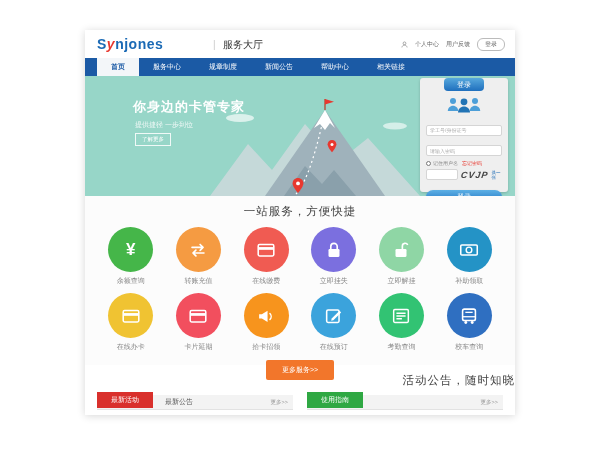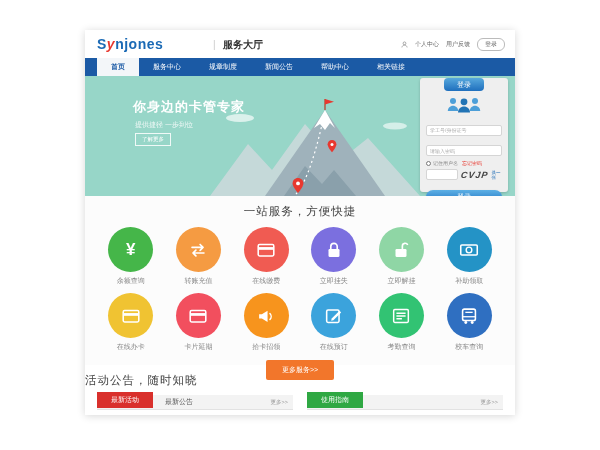--- a/index.html
+++ b/index.html
@@ -7,21 +7,21 @@
               font-family:"Liberation Sans","DejaVu Sans",sans-serif; }
   #page { position:absolute; left:85px; top:30px; width:430px; height:385px;
           background:#701a75; box-shadow:0 1px 8px rgba(0,0,0,.16); }
 
   
   .hdr { position:relative; height:28px; background:#fff; }
   .logo { position:absolute; left:12px; top:6px; font-size:14px; font-weight:bold;
           color:#1b6ab5; letter-spacing:.5px; }
   .logo .accent { color:#e8382f; font-style:italic; }
   .logo-div { position:absolute; left:128px; top:9px; color:#ccc; font-size:10px; }
-  .logo-suffix { position:absolute; left:138px; top:8px; font-size:10px; color:#333; font-weight:bold;text-align:center; }
+  .logo-suffix { position:absolute; left:138px; top:8px; font-size:10px; color:#333; font-weight:normal;text-align:center; }
   .hdr-right { position:absolute; right:10px; top:8px; display:flex; align-items:center; gap:7px; }
   .hdr-link { font-size:6px; color:#666; text-decoration:none; cursor:pointer; }
   .hdr-btn { font-size:6px; color:#555; border:1px solid #bbb; border-radius:6px;
              padding:1px 7px; background:#fff; cursor:pointer; }
   .person-ico { width:7px; height:7px; }
 
   
   .nav { height:18px; display:flex; align-items:stretch; padding-left:12px; }
   .nav a { font-size:7px; color:#fff; text-decoration:none; display:flex;
            align-items:center; padding:0 14px; }
@@ -67,21 +67,21 @@
   .grid { display:grid; grid-template-columns:repeat(6,1fr); padding:8px 12px 0; row-gap:7px; }
   .svc { display:flex; flex-direction:column; align-items:center; cursor:pointer; }
   .circle { width:45px; height:45px; border-radius:50%; display:flex;
             align-items:center; justify-content:center; }
   .glyph { color:#fff; font-size:17px; font-weight:bold; line-height:1; }
   .svc-label { font-size:7px; color:#888; margin-top:4px; }
   .more-btn { margin-top:8px; background:#f2762b; color:#fff; border:none;
               font-size:7px; padding:5px 16px; border-radius:2px; cursor:pointer; }
 
   
-  .announce { height:50px; background:#fff; }
+  .announce { height:50px; background:#fff;text-align:right; }
   .panels { display:flex; justify-content:space-between; padding:0 12px; margin-top:7px; }
   .panel { width:196px; }
   .panel-head { position:relative; height:15px; background:#f3f3f3;
                 border-bottom:1px solid #e2e2e2; display:flex; align-items:center; }
   .ribbon { position:relative; top:-2px; height:16px; min-width:56px; color:#fff;
             font-size:7px; display:flex; align-items:center; justify-content:center;
             padding:0 6px; cursor:pointer; }
   .ribbon:after { content:""; position:absolute; right:-5px; top:0; border-style:solid;
                   border-width:8px 5px 8px 0; border-color:transparent; }
   .tab2 { font-size:7px; color:#555; margin-left:12px; cursor:pointer; }

